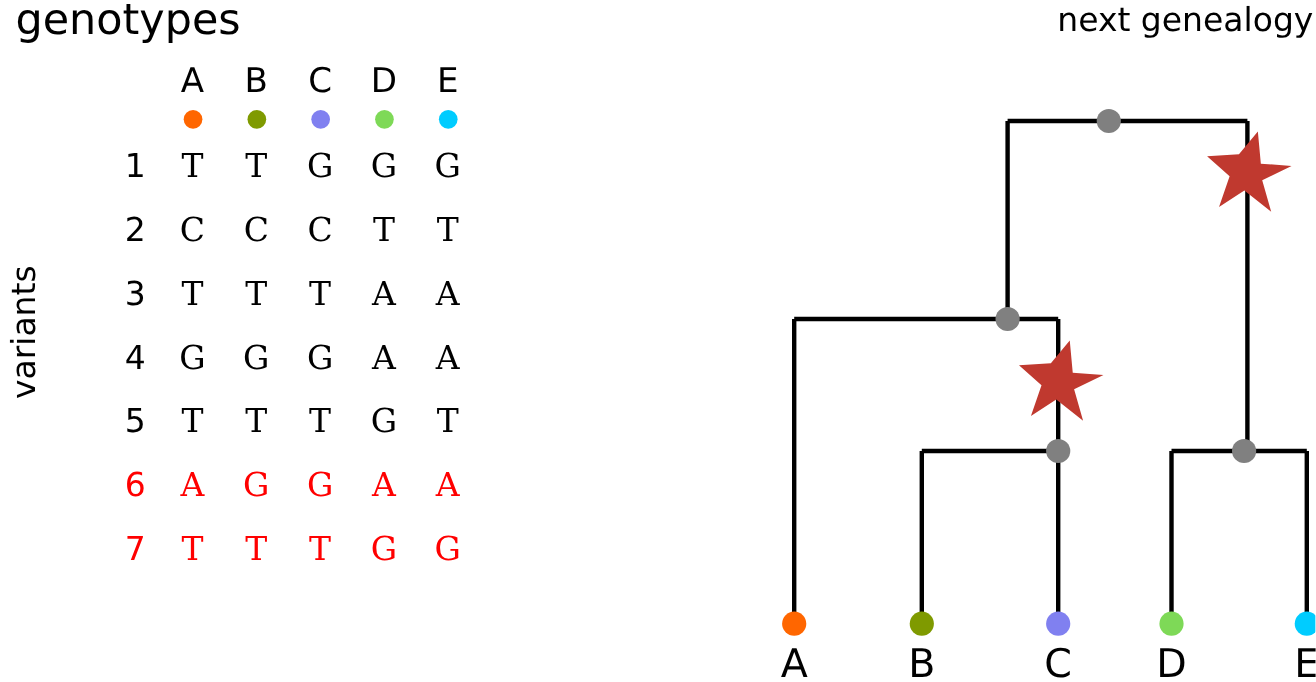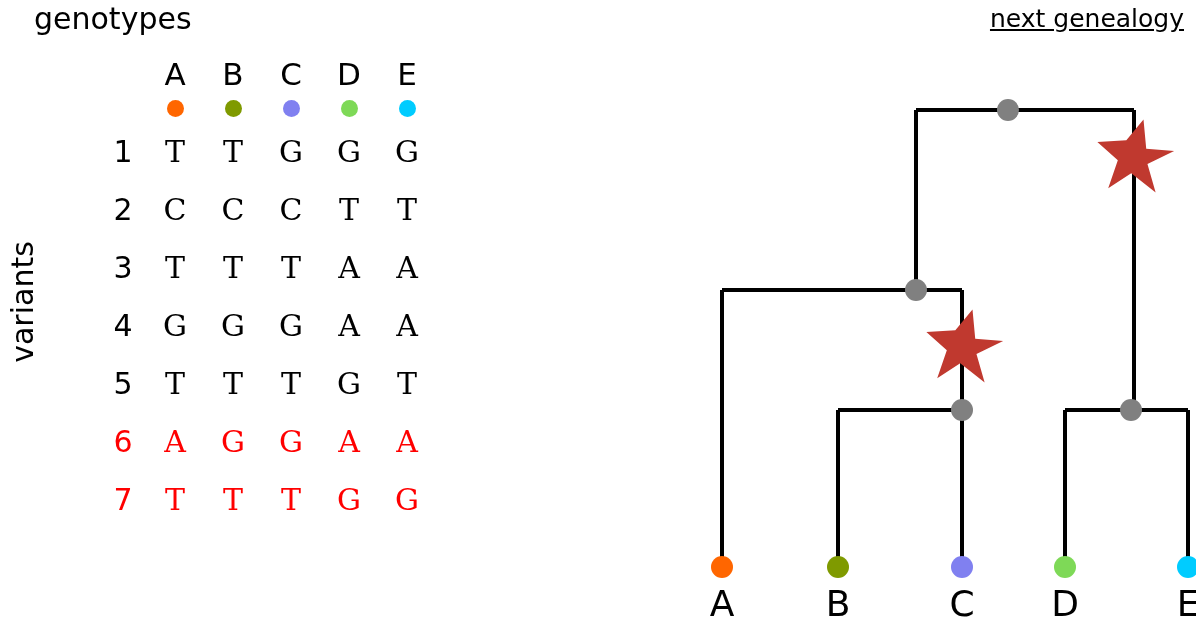--- a/index.html
+++ b/index.html
@@ -18,25 +18,24 @@
 
   
   #genotypes-panel {
     position: absolute;
     left: 0; top: 0;
     width: 600px; height: 620px;
   }
   #genotypes-title {
     position: absolute;
     left: 14px; top: 2px;
-    font-size: 30px;
+    font-size: 39px;
     line-height: 34px;
     letter-spacing: 0px;
     white-space: nowrap;
-    margin-left: 20px;
   }
   #variants-axis-label {
     position: absolute;
     left: -47px;
     top: 285px;
     width: 140px;
     text-align: center;
     font-size: 30px;
     line-height: 34px;
     transform: rotate(-90deg);
@@ -98,25 +97,24 @@
   }
 
   
   #genealogy-panel {
     position: absolute;
     left: 600px; top: 0;
     width: 596px; height: 620px;
   }
   #genealogy-title {
     position: absolute;
-    right: 12px; top: 2px;
-    font-size: 25px;
+    right: 2px; top: 2px;
+    font-size: 30px;
     line-height: 34px;
     white-space: nowrap;
-    text-decoration: underline;
   }
   #tree-svg {
     position: absolute;
     left: 0; top: 0;
     width: 596px; height: 620px;
   }
   .leaf-label {
     position: absolute;
     font-size: 36px;
     line-height: 36px;

